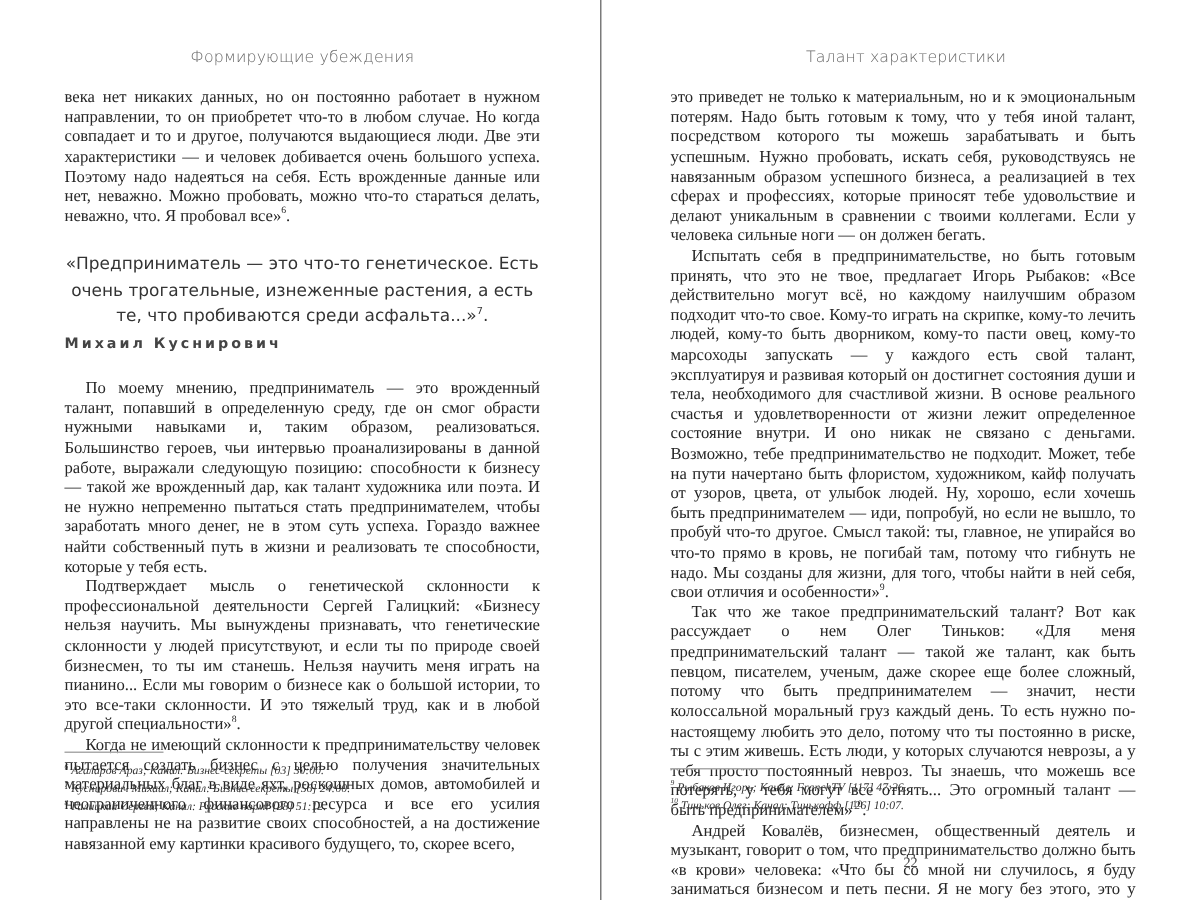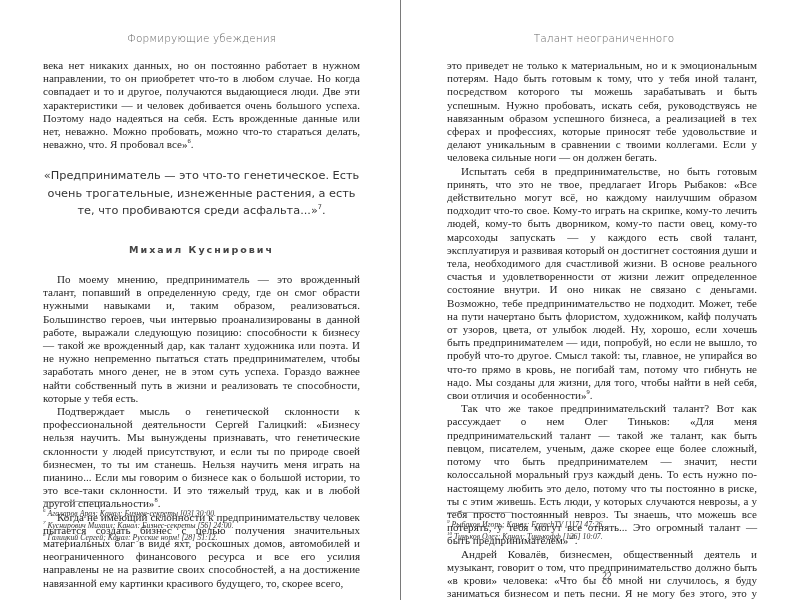--- a/index.html
+++ b/index.html
@@ -50,22 +50,22 @@
     .quote {
       margin: 16px 0 0 0;
       text-align: center;
       font-family: "DejaVu Sans", sans-serif;
       font-size: 11.3px;
       line-height: 17.5px;
       color: #333;
       font-weight: 400;
     }
     .quote-author {
-      text-align: center;
-      margin: 24px 0 18px 0;
+      text-align: left;
+      margin: 4px 0 18px 0;
       font-family: "DejaVu Sans", sans-serif;
       font-size: 9.5px;
       letter-spacing: 2px;
       font-weight: bold;
       color: #444;
     }
     .footnotes {
       position: absolute;
     }
     .page.left .footnotes { left: 43px; right: 40px; top: 501px; }
@@ -107,21 +107,21 @@
     <div class="footnotes">
       <div class="fn-rule"></div>
       <div class="fn"><sup>6</sup> <span>Агаларов Араз; Канал: Бизнес-секреты [03] 30:00.</span></div>
       <div class="fn"><sup>7</sup> <span>Куснирович Михаил; Канал: Бизнес-секреты [56] 24:00.</span></div>
       <div class="fn"><sup>8</sup> <span>Галицкий Сергей; Канал: Русские норм! [28] 51:12.</span></div>
     </div>
 
   </div>
 
   <div class="page right">
-    <div class="running-head">Талант неограниченного</div>
+    <div class="running-head">Талант характеристики</div>
 
     <div class="body">
       <p>это приведет не только к материальным, но и к эмоциональным потерям. Надо быть готовым к тому, что у тебя иной талант, посредством которого ты можешь зарабатывать и быть успешным. Нужно пробовать, искать себя, руководствуясь не навязанным образом успешного бизнеса, а реализацией в тех сферах и профессиях, которые приносят тебе удовольствие и делают уникальным в сравнении с твоими коллегами. Если у человека сильные ноги — он должен бегать.</p>
       <p class="indent"><span>Испытать себя в предпринимательстве, но быть готовым принять, что это не твое, предлагает Игорь Рыбаков: «Все действительно могут всё, но каждому наилучшим образом подходит что-то свое. Кому-то играть на скрипке, кому-то лечить людей, кому-то быть дворником, кому-то пасти овец, кому-то марсоходы запускать — у каждого есть свой талант, эксплуатируя и развивая который он достигнет состояния души и тела, необходимого для счастливой жизни. В основе реального счастья и удовлетворенности от жизни лежит определенное состояние внутри. И оно никак не связано с деньгами. Возможно, тебе предпринимательство не подходит. Может, тебе на пути начертано быть флористом, художником, кайф получать от узоров, цвета, от улыбок людей. Ну, хорошо, если хочешь быть предпринимателем — иди, попробуй, но если не вышло, то пробуй что-то другое. Смысл такой: ты, главное, не упирайся во что-то прямо в кровь, не погибай там, потому что гибнуть не надо. Мы созданы для жизни, для того, чтобы найти в ней себя, свои отличия и особенности»</span><sup>9</sup>.</p>
       <p class="indent"><span>Так что же такое предпринимательский талант? Вот как рассуждает о нем Олег Тиньков: «Для меня предпринимательский талант — такой же талант, как быть певцом, писателем, ученым, даже скорее еще более сложный, потому что быть предпринимателем — значит, нести колоссальной моральный груз каждый день. То есть нужно по-настоящему любить это дело, потому что ты постоянно в риске, ты с этим живешь. Есть люди, у которых случаются неврозы, а у тебя просто постоянный невроз. Ты знаешь, что можешь все потерять, у тебя могут все отнять... Это огромный талант — быть предпринимателем»</span><sup>10</sup>.</p>
       <p class="indent">Андрей Ковалёв, бизнесмен, общественный деятель и музыкант, говорит о том, что предпринимательство должно быть «в крови» человека: «Что бы со мной ни случилось, я буду заниматься бизнесом и петь песни. Я не могу без этого, это у меня в крови. Если ты хочешь петь — поешь</p>
     </div>
 
     <div class="footnotes">
       <div class="fn-rule"></div>

